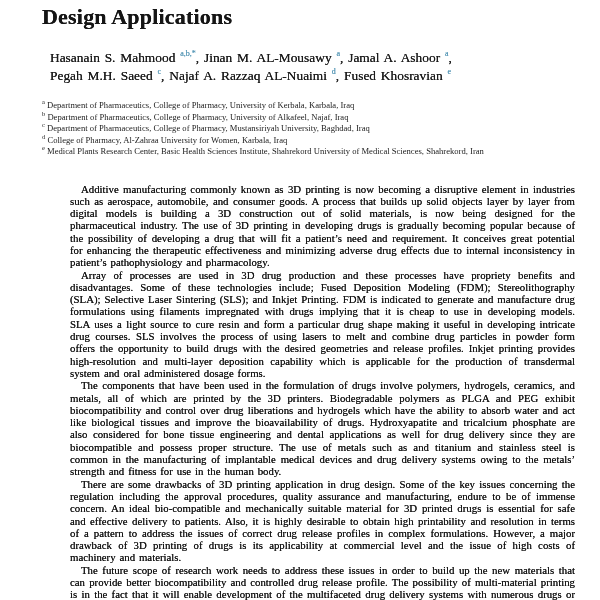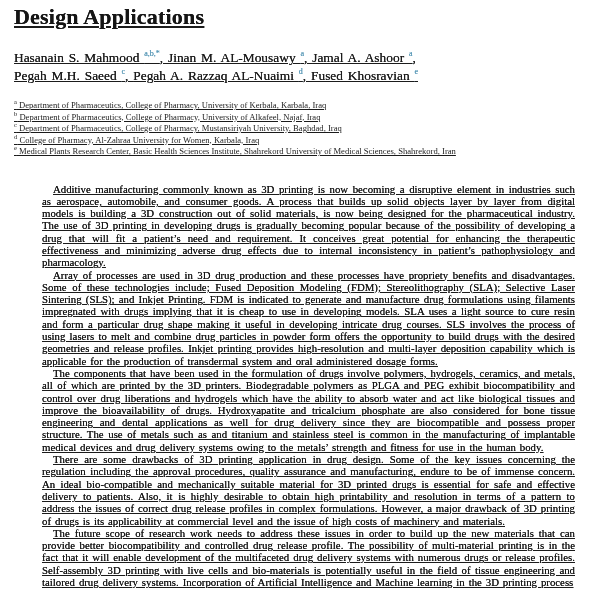--- a/index.html
+++ b/index.html
@@ -4,39 +4,39 @@
 <style>
   * { margin: 0; padding: 0; box-sizing: border-box; }
   html, body {
     width: 600px; height: 600px;
     background: #ffffff;
     overflow: hidden;
     font-family: "Liberation Serif", "DejaVu Serif", serif;
   }
   .page {
     width: 600px; height: 476px;
-    padding: 4px 25px 0 14px;
+    padding: 4px 25px 0 42px;
     color: #1b1b1b;
-    text-decoration: underline;
   }
   .paper-title {
     font-size: 22px;
     font-weight: bold;
     letter-spacing: 0.2px;
     color: #151515;
     margin-bottom: 19px;
     text-shadow: 0 0 0.4px currentColor;
   }
   .author-list {
     font-size: 13.4px;
     line-height: 18px;
     color: #1c1c1c;
     word-spacing: 1.5px;
     margin-bottom: 15px;
     text-shadow: 0 0 0.3px currentColor;
+    margin-left: 8px;
   }
   .author-line sup {
     font-size: 8px;
     line-height: 0;
     position: relative;
     top: -1px;
   }
   .affiliation-list {
     font-size: 8.6px;
     line-height: 11.5px;
@@ -64,21 +64,21 @@
 </style>
 </head>
 <body>
 
 <div class="page">
 
   <h1 class="paper-title">Design Applications</h1>
 
   <div class="author-list">
       <div class="author-line"><span>Hasanain S. Mahmood </span><sup style="color: rgb(91, 154, 184);">a,b,*</sup>, <span>Jinan M. AL-Mousawy </span><sup style="color: rgb(91, 154, 184);">a</sup>, <span>Jamal A. Ashoor </span><sup style="color: rgb(91, 154, 184);">a</sup>,</div>
-      <div class="author-line"><span>Pegah M.H. Saeed </span><sup style="color: rgb(91, 154, 184);">c</sup>, <span>Pegah A. Razzaq AL-Nuaimi </span><sup style="color: rgb(91, 154, 184);">d</sup>, <span>Fused Khosravian </span><sup style="color: rgb(91, 154, 184);">e</sup></div>
+      <div class="author-line"><span>Pegah M.H. Saeed </span><sup style="color: rgb(91, 154, 184);">c</sup>, <span>Najaf A. Razzaq AL-Nuaimi </span><sup style="color: rgb(91, 154, 184);">d</sup>, <span>Fused Khosravian </span><sup style="color: rgb(91, 154, 184);">e</sup></div>
     </div>
 
   <div class="affiliation-list">
       <div class="affiliation"><sup>a</sup> Department of Pharmaceutics, College of Pharmacy, University of Kerbala, Karbala, Iraq</div>
       <div class="affiliation"><sup>b</sup> Department of Pharmaceutics, College of Pharmacy, University of Alkafeel, Najaf, Iraq</div>
       <div class="affiliation"><sup>c</sup> Department of Pharmaceutics, College of Pharmacy, Mustansiriyah University, Baghdad, Iraq</div>
       <div class="affiliation"><sup>d</sup> College of Pharmacy, Al-Zahraa University for Women, Karbala, Iraq</div>
       <div class="affiliation"><sup>e</sup> Medical Plants Research Center, Basic Health Sciences Institute, Shahrekord University of Medical Sciences, Shahrekord, Iran</div>
     </div>
 

